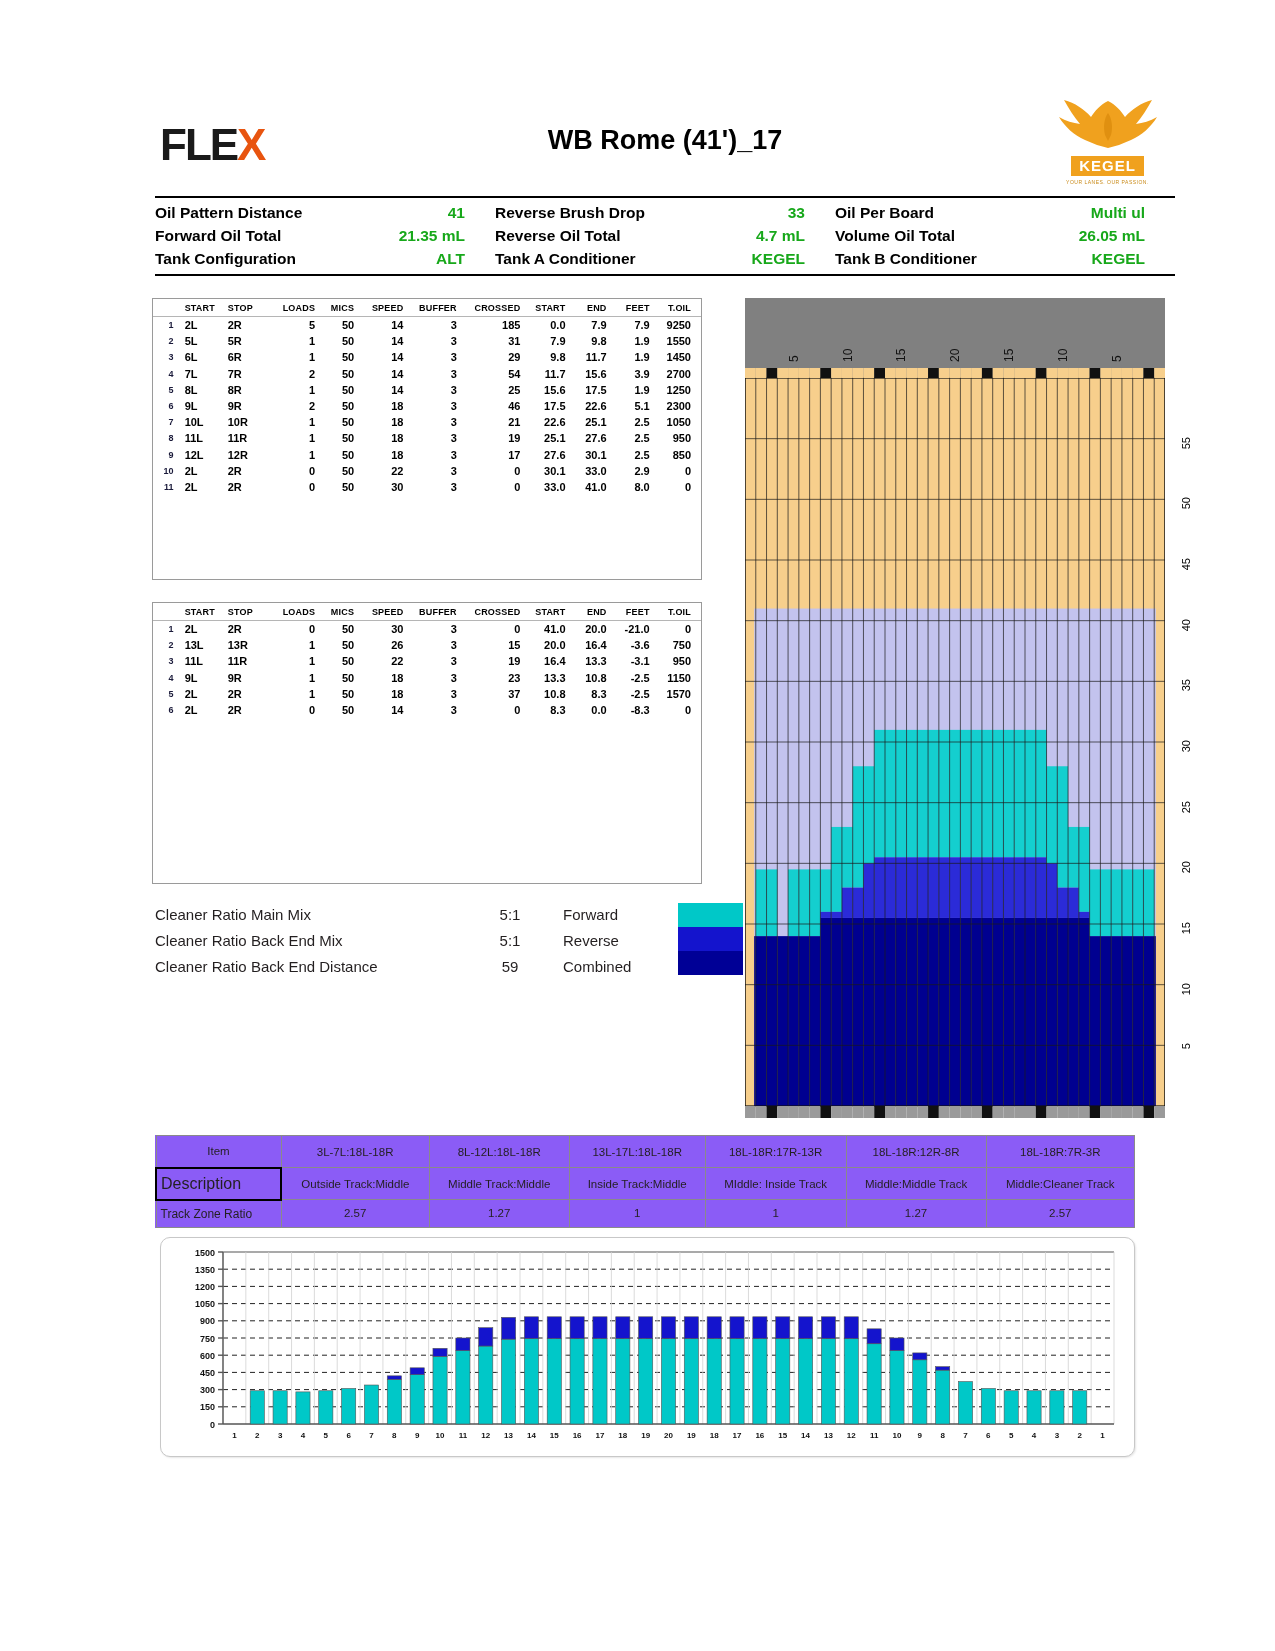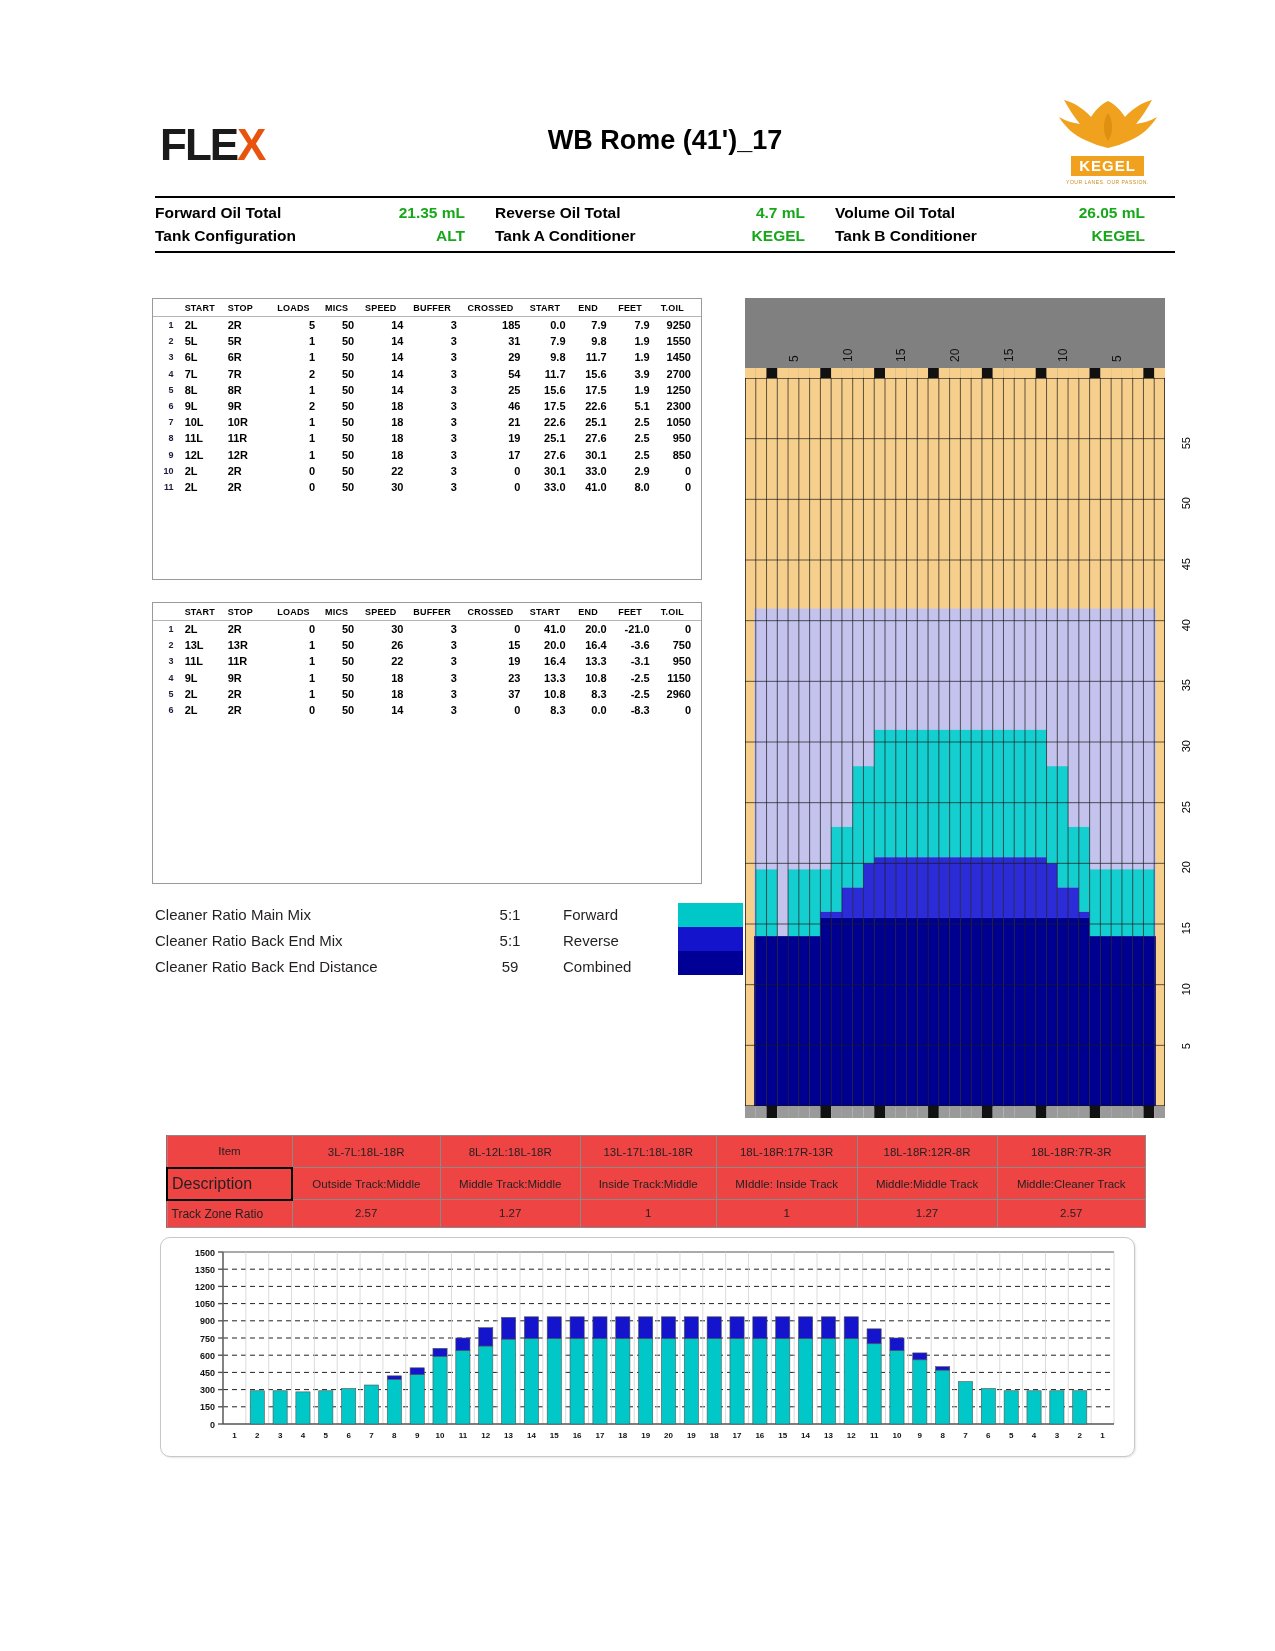--- a/index.html
+++ b/index.html
@@ -56,21 +56,21 @@
     position:absolute;
     border:1px solid #9a9a9a;
     background:#fff;
   }
   #fwd-box { left:152px; top:298px; width:550px; height:282px; }
   #rev-box { left:152px; top:602px; width:550px; height:282px; }
   .dt { width:100%; border-collapse:collapse; font-size:10.5px; font-weight:bold; color:#000; }
   .dt th {
     font-size:9px; font-weight:bold; color:#000;
     border-bottom:1px solid #b5b5b5;
-    padding:4px 2px 3px 2px; letter-spacing:.2px;
+    padding:4px 2px 3px 2px; text-align:right; letter-spacing:.2px;
   }
   .dt td { padding:2.1px 2px; text-align:right; font-size:11px; }
   .dt .idx { width:24px; text-align:right; font-size:9px; padding-right:4px; color:#1a1a3a; }
   .dt .lft { text-align:left; padding-left:7px; }
   .dt th.lft { text-align:left; padding-left:7px; }
   .dt th.idx { text-align:right; }
   .dt .w-start { width:42px; } .dt .w-stop { width:48px; }
   .dt .w-loads { width:46px; } .dt .w-mics { width:38px; }
   .dt .w-speed { width:48px; } .dt .w-buffer { width:52px; }
   .dt .w-crossed { width:62px; } .dt .w-st2 { width:44px; }
@@ -95,22 +95,22 @@
   
   #lane-wrap { position:absolute; left:745px; top:298px; width:420px; height:820px; }
   #lane-canvas { display:block; }
 
   
   #feet-ruler { position:absolute; left:1168px; top:298px; width:20px; height:820px; }
   .ft-tick { position:absolute; right:2px; font-size:11px; color:#000;
              transform:rotate(-90deg); transform-origin:100% 50%; white-space:nowrap; }
 
   
-  #tz { position:absolute; left:166px; top:1135px; width:980px;
-        border-collapse:collapse; font-size:11.5px; color:#231f20; background:#ef4444; }
+  #tz { position:absolute; left:155px; top:1135px; width:980px;
+        border-collapse:collapse; font-size:11.5px; color:#231f20; background:#8b5cf6; }
   #tz td, #tz th { border:1px solid #8a8a8a; text-align:center; padding:6px 2px; font-weight:normal; }
   #tz .hdr { height:32px; font-size:11.5px; }
   #tz .c0 { width:125px; }
   #tz .desc-cell { text-align:left; padding-left:4px; border:2.5px solid #000; font-size:16px;}
   #tz .lbl-cell { text-align:left; padding-left:4px; font-size:12px; }
   #tz .zone-desc { font-size:11.5px; }
 
   
   #chart-card {
     position:absolute; left:160px; top:1237px; width:975px; height:220px;
@@ -135,20 +135,28 @@
       <path d="M55 18 C51 24 50 32 52 40 L55 46 L58 40 C60 32 59 24 55 18 Z" fill="#e09010"></path>
     </svg>
     <div id="kegel-word">KEGEL</div>
     <div id="kegel-tag">YOUR LANES. OUR PASSION.</div>
   </div>
 </div>
 
 <div id="summary">
   <table>
       <tbody id="summary-body">
+        <tr>
+          <td class="s-lbl c1">Oil Pattern Distance</td>
+          <td class="s-val c2" style="color: rgb(23, 168, 26);">41</td>
+          <td class="s-lbl c3">Reverse Brush Drop</td>
+          <td class="s-val c4" style="color: rgb(23, 168, 26);">33</td>
+          <td class="s-lbl c5">Oil Per Board</td>
+          <td class="s-val c6" style="color: rgb(23, 168, 26);">Multi ul</td>
+        </tr>
         <tr>
           <td class="s-lbl c1">Forward Oil Total</td>
           <td class="s-val c2" style="color: rgb(23, 168, 26);">21.35 mL</td>
           <td class="s-lbl c3">Reverse Oil Total</td>
           <td class="s-val c4" style="color: rgb(23, 168, 26);">4.7 mL</td>
           <td class="s-lbl c5">Volume Oil Total</td>
           <td class="s-val c6" style="color: rgb(23, 168, 26);">26.05 mL</td>
         </tr>
         <tr>
           <td class="s-lbl c1">Tank Configuration</td>
@@ -419,21 +427,21 @@
           <td class="w-start lft">2L</td>
           <td class="w-stop lft">2R</td>
           <td class="w-loads">1</td>
           <td class="w-mics">50</td>
           <td class="w-speed">18</td>
           <td class="w-buffer">3</td>
           <td class="w-crossed">37</td>
           <td class="w-st2">10.8</td>
           <td class="w-end">8.3</td>
           <td class="w-feet">-2.5</td>
-          <td class="w-toil">2960</td>
+          <td class="w-toil">1570</td>
         </tr>
         <tr>
           <td class="idx">6</td>
           <td class="w-start lft">2L</td>
           <td class="w-stop lft">2R</td>
           <td class="w-loads">0</td>
           <td class="w-mics">50</td>
           <td class="w-speed">14</td>
           <td class="w-buffer">3</td>
           <td class="w-crossed">0</td>

